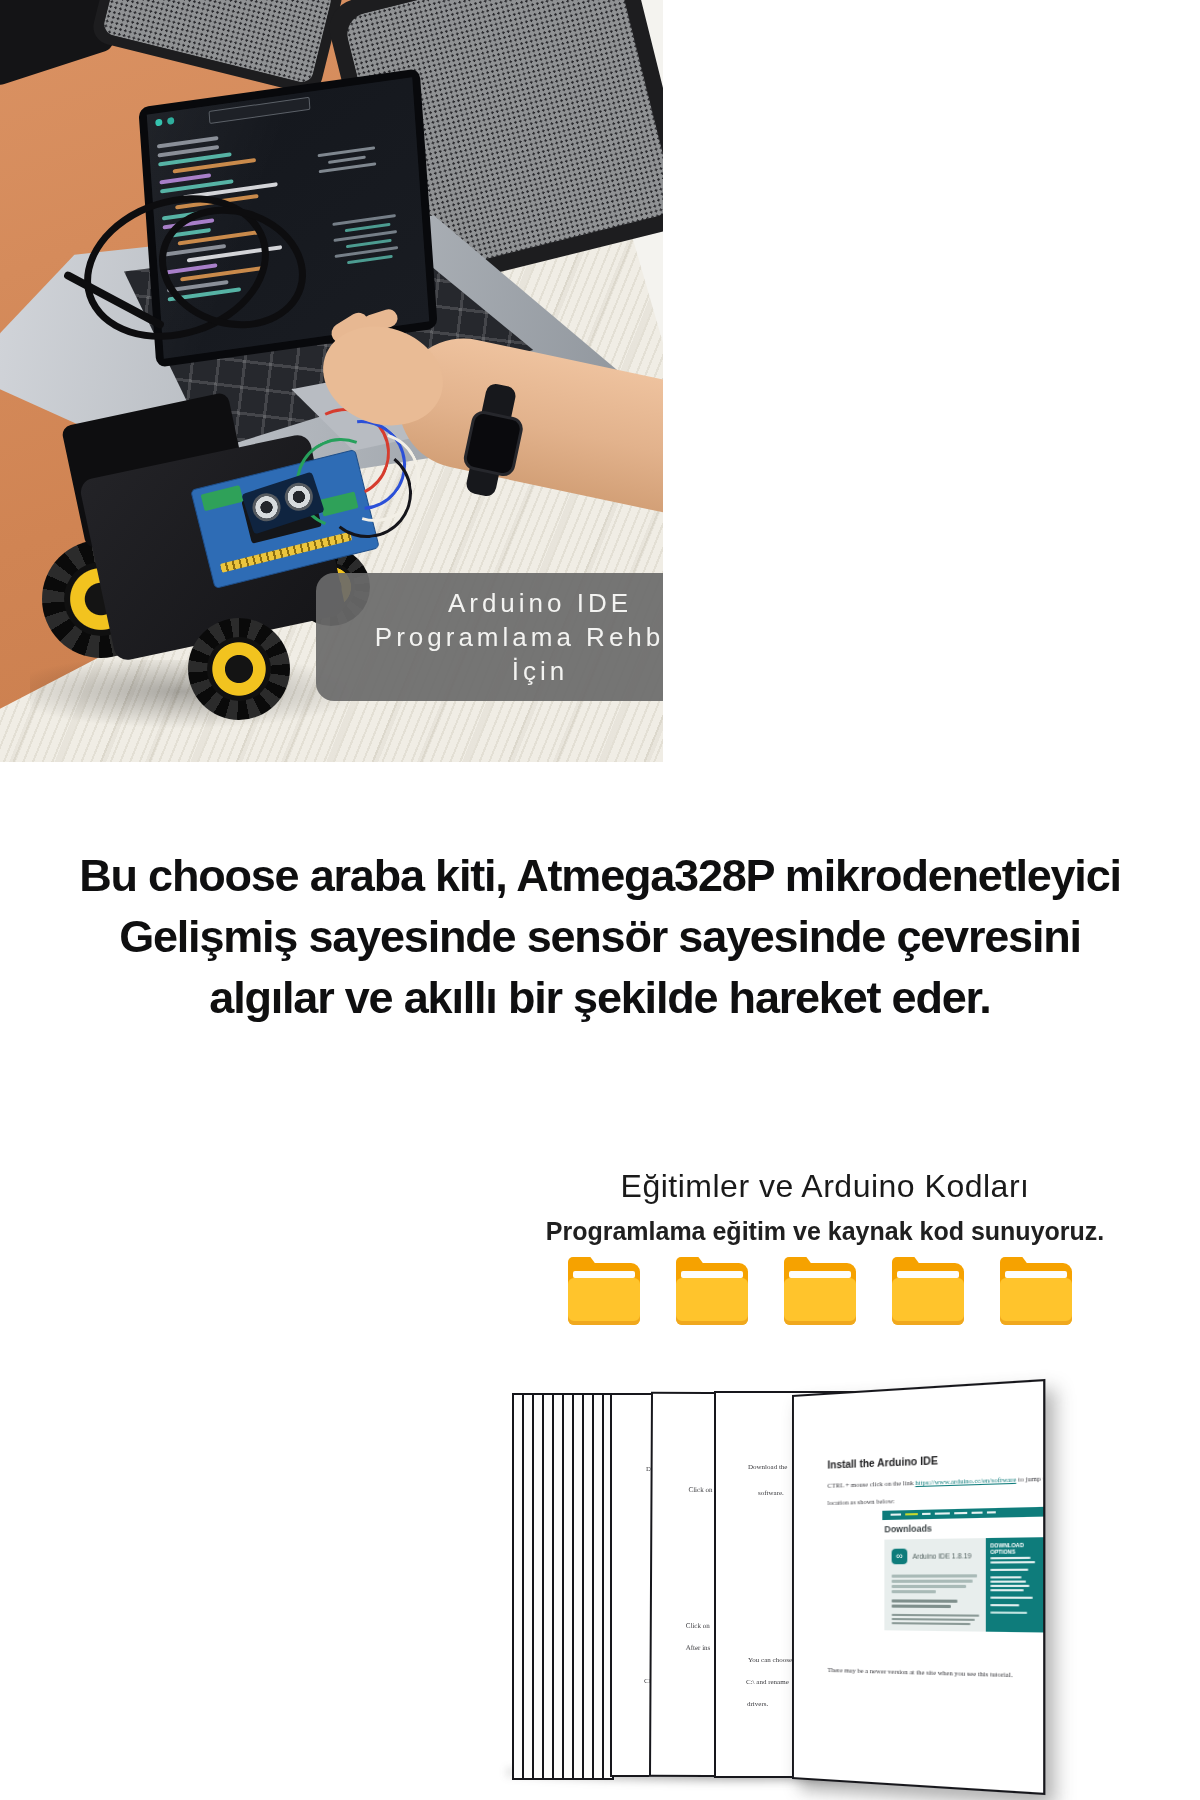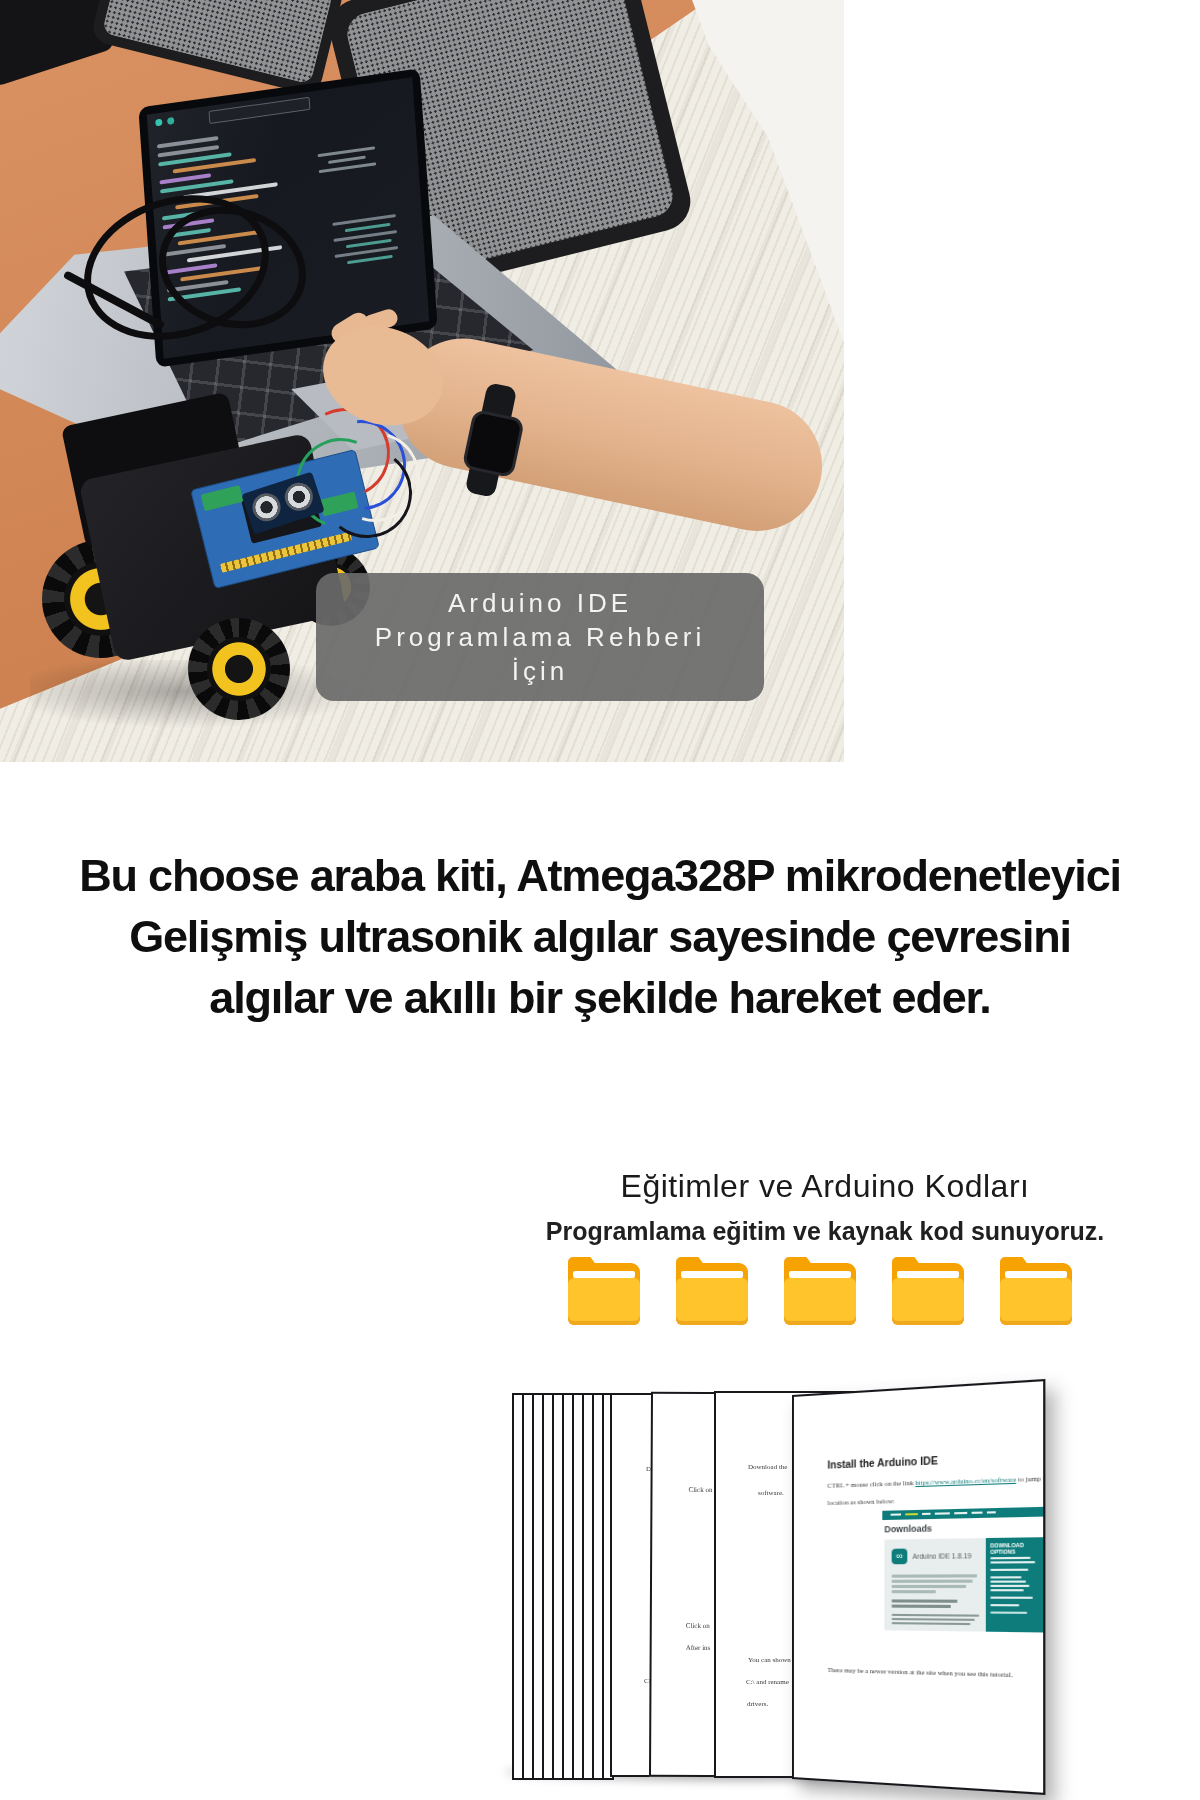--- a/index.html
+++ b/index.html
@@ -1,21 +1,21 @@
 <!DOCTYPE html>
 <html><head>
 <meta charset="utf-8">
 <style>
   html,body{margin:0;padding:0;background:#ffffff;width:1200px;height:1800px;overflow:hidden;
     font-family:"Liberation Sans",sans-serif;}
   .canvas{position:relative;width:1200px;height:1800px;background:#fff;}
   .abs{position:absolute;}
 
   
-  .photo{position:absolute;left:0;top:0;width:844px;height:762px;overflow:hidden;
+  .photo{position:absolute;left:0;top:0;width:663px;height:762px;overflow:hidden;
     background-color:#f0ede5;
     background-image:repeating-linear-gradient(112deg, rgba(175,168,146,.20) 0 2px, rgba(255,255,255,0) 2px 9px),
                      repeating-linear-gradient(112deg, rgba(150,140,120,.09) 0 6px, rgba(255,255,255,0) 6px 42px);}
   .mat{position:absolute;inset:0;background:linear-gradient(160deg,#da9263 0%,#d08453 55%,#c87c4c 100%);
     clip-path:polygon(0 0, 84% 0, 55% 22%, 31% 79%, 0 93%);}
   .wall{position:absolute;inset:0;background:#f4f3ef;
     clip-path:polygon(82% 0, 100% 0, 100% 45%, 91% 18%, 84% 6%);}
   .chair{position:absolute;background:#1d1d1f;}
   .chair .mesh{position:absolute;background-color:#909294;
     background-image:radial-gradient(#26262a 1.1px, rgba(0,0,0,0) 1.3px);background-size:5px 5px;}
@@ -269,21 +269,21 @@
 
     <div class="abs caption">
       <div>Arduino IDE</div>
       <div>Programlama Rehberi</div>
       <div>İçin</div>
     </div>
   </section>
 
   <section class="abs desc">
     <div>Bu choose araba kiti, Atmega328P mikrodenetleyici</div>
-    <div>Gelişmiş ultrasonik algılar sayesinde çevresini</div>
+    <div>Gelişmiş sayesinde sensör sayesinde çevresini</div>
     <div>algılar ve akıllı bir şekilde hareket eder.</div>
   </section>
 
   <section class="abs res">
     <div class="res-title">Eğitimler ve Arduino Kodları</div>
     <div class="res-sub">Programlama eğitim ve kaynak kod sunuyoruz.</div>
   </section>
   <div class="abs folders">
     <div class="folder">
         <i class="f-back"></i>
@@ -327,21 +327,21 @@
 
   <div class="abs page p2">
     <span class="frag" style="left:36px;top:92px">Click on</span>
     <span class="frag" style="left:34px;top:228px">Click on</span>
     <span class="frag" style="left:34px;top:250px">After ins</span>
   </div>
 
   <div class="abs page p3">
     <span class="frag" style="left:32px;top:70px">Download the</span>
     <span class="frag" style="left:42px;top:96px">software.</span>
-    <span class="frag" style="left:32px;top:263px">You can shown</span>
+    <span class="frag" style="left:32px;top:263px">You can choose</span>
     <span class="frag" style="left:30px;top:285px">C:\ and rename</span>
     <span class="frag" style="left:31px;top:307px">drivers.</span>
   </div>
 
   <div class="abs page front">
     <div class="doc-h">Install the Arduino IDE</div>
     <div class="doc-line" style="top:86px">
       <span>CTRL + mouse click on the link </span><span class="lnk">https://www.arduino.cc/en/software</span><span> to jump to the web page and find the</span>
     </div>
     <div class="doc-line" style="top:103px">location as shown below:</div>

